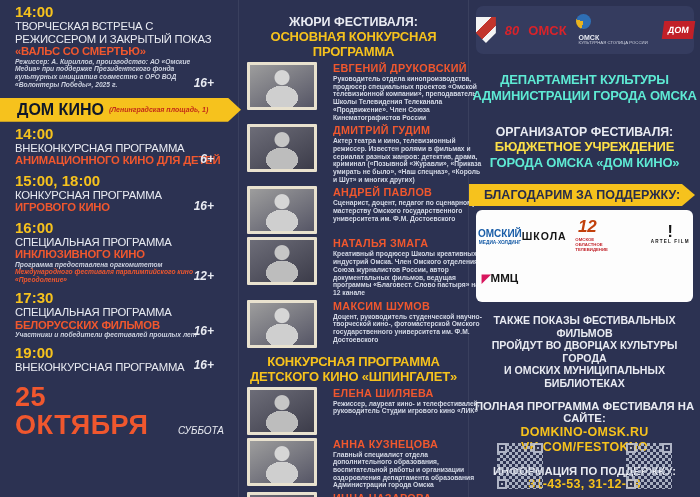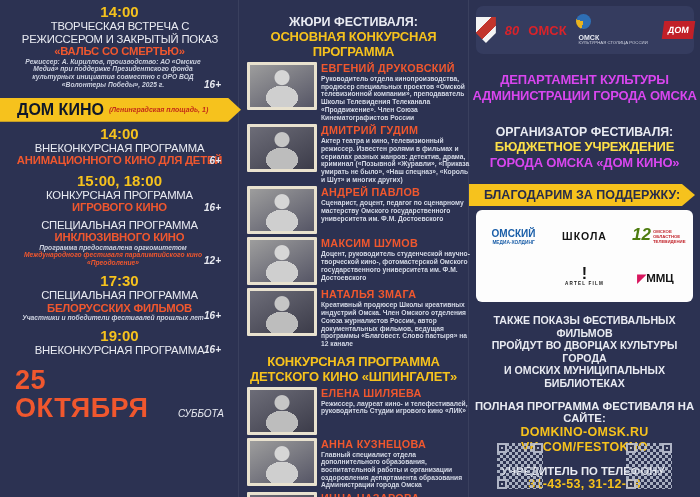--- a/index.html
+++ b/index.html
@@ -13,69 +13,69 @@
 
   
   .banner{background:#f6c21d;color:#272c4a;font-weight:800;display:flex;align-items:center;
           clip-path:polygon(0 0,calc(100% - 13px) 0,100% 50%,calc(100% - 13px) 100%,0 100%);}
   .banner-top{width:229px;height:23px;font-size:13px;letter-spacing:.2px;padding-left:17px;margin:18px 0 4px 0;}
   .banner-venue{width:224px;height:24px;padding-left:17px;}
   .venue-name{font-size:16px;font-weight:800;color:#0f172a;}
   .venue-addr{font-size:7px;font-weight:700;font-style:italic;color:#c42c18;margin-left:5px;padding-right:16px;white-space:nowrap;}
 
   
-  .event{position:relative;padding:3px 14px 2px 15px;text-align:center;}
+  .event{position:relative;padding:3px 14px 2px 15px;}
   .time{color:#f6c21d;font-weight:800;font-size:15px;line-height:17px;}
   .pw{color:#e9ebf2;font-size:11.3px;line-height:12.5px;letter-spacing:-.2px;}
   .po{color:#f0572e;font-weight:800;font-size:11.3px;line-height:12.5px;letter-spacing:-.2px;}
   .note{font-size:6.7px;line-height:7.8px;font-style:italic;font-weight:700;color:#cdd2e0;width:196px;}
   .note .no{color:#f0572e;}
-  .age{position:absolute;right:17px;bottom:3px;color:#e9ebf2;font-weight:800;font-style:italic;font-size:10px;}
+  .age{position:absolute;right:24px;bottom:3px;color:#e9ebf2;font-weight:800;font-style:italic;font-size:12px;}
   .date-row{display:flex;align-items:flex-end;padding:8px 14px 6px 15px;}
   .date-big{color:#f0572e;font-weight:800;font-size:27px;line-height:28px;letter-spacing:.5px;}
   .weekday{margin-left:auto;color:#e9ebf2;font-style:italic;font-size:10px;padding-bottom:3px;}
 
   
   .jury-title{color:#e9ebf2;font-size:12.5px;font-weight:700;text-align:center;margin-top:15px;line-height:14px;}
   .jury-sub{color:#f6c21d;font-size:13px;font-weight:800;text-align:center;line-height:15px;letter-spacing:-.2px;}
   .jury-row{display:flex;align-items:flex-start;margin:3px 4px 0 8px;min-height:48px;}
   .photo{flex:0 0 64px;height:42px;border:3px solid #e9e2cf;border-radius:1px;
          background:radial-gradient(circle at 50% 30%,#d6d6d6 0 7px,transparent 8px),
                     radial-gradient(ellipse 16px 12px at 50% 78%,#cfcfcf 0 100%,transparent 101%),
                     linear-gradient(150deg,#9d9d9d,#565666);}
   .photo.alt{background:radial-gradient(circle at 50% 30%,#c6c6c6 0 7px,transparent 8px),
                     radial-gradient(ellipse 16px 12px at 50% 78%,#bdbdbd 0 100%,transparent 101%),
                     linear-gradient(150deg,#6d6d78,#3c3c4a);}
-  .jury-text{padding-left:4px;}
+  .jury-text{padding-left:16px;}
   .jury-name{color:#f0572e;font-weight:800;font-size:10.8px;line-height:12px;letter-spacing:.3px;}
   .jury-bio{color:#d4d9e6;font-size:6.7px;line-height:7.7px;font-weight:600;margin-top:1px;width:150px;}
 
   
   .logo-strip{margin:6px 6px 0 7px;height:48px;background:#353c5f;border-radius:7px;
               display:flex;align-items:center;justify-content:flex-end;gap:9px;}
   .crest{width:22px;height:26px;background:linear-gradient(135deg,#f4f4f4 34%,#c2352c 34% 62%,#f4f4f4 62%);
          clip-path:polygon(0 0,100% 0,100% 62%,50% 100%,0 62%);}
   .logo-red{color:#d8232a;font-weight:800;font-style:italic;font-size:13px;line-height:13px;text-align:center;}
   .cap-circle{width:15px;height:15px;border-radius:50%;background:conic-gradient(#2e6fb5 0 55%,#e8b31f 55% 80%,#2e6fb5 80%);display:inline-block;vertical-align:middle;}
   .cap-txt{display:inline-block;vertical-align:middle;margin-left:3px;color:#e9ebf2;font-weight:800;font-size:7px;line-height:7px;text-align:left;}
   .cap-txt .tiny{display:block;font-weight:400;font-size:4.3px;line-height:4.6px;color:#cfd3e0;}
   .domkino-logo{background:#c22028;color:#fff;font-weight:800;font-size:9px;width:34px;height:18px;
                 display:flex;align-items:center;justify-content:center;transform:skewX(-8deg);}
   .sec{text-align:center;}
   .lbl-white{color:#e9ebf2;font-weight:700;font-size:12.3px;line-height:14px;}
-  .lbl-yellow{color:#d946ef;font-weight:800;font-size:13px;line-height:15.5px;letter-spacing:-.2px;}
+  .lbl-yellow{color:#5eead4;font-weight:800;font-size:13px;line-height:15.5px;letter-spacing:-.2px;}
   .lbl-orange{color:#fde047;font-weight:800;font-size:13px;line-height:15.5px;letter-spacing:-.2px;}
   .thanks{width:226px;height:22px;font-size:12.5px;justify-content:center;padding-left:0;margin:14px 0 0 0;}
   .sponsor-panel{margin:4px 7px 0 7px;height:84px;background:#fdfdfd;border-radius:6px;
-                 display:grid;grid-template-columns:1fr 1fr 1fr;grid-template-rows:1fr 1fr;align-items:center;justify-items:center;padding:4px 2px;}
+                 display:grid;grid-template-columns:1fr 1fr 1fr 1fr 1fr;grid-template-rows:1fr 1fr;align-items:center;justify-items:center;padding:4px 2px;}
   .sp{text-align:center;line-height:1;}
   .sp .big-blue{color:#1a5ea8;font-weight:800;font-size:10px;}
   .sp .sub-blue{color:#1a5ea8;font-weight:700;font-size:4.8px;display:block;margin-top:1px;}
   .sp .black{color:#141414;font-weight:800;font-size:10.5px;letter-spacing:1px;}
-  .sp .twelve{color:#4d7c0f;font-weight:800;font-style:italic;font-size:17px;}
+  .sp .twelve{color:#c2410c;font-weight:800;font-style:italic;font-size:17px;}
   .sp .sub-red{color:#c2252c;font-weight:700;font-size:4.3px;display:inline-block;text-align:left;margin-left:2px;vertical-align:middle;width:26px;line-height:5px;}
   .cube{width:20px;height:20px;transform:rotate(45deg);background:conic-gradient(#111 0 25%,#f2c21c 25% 50%,#111 50% 75%,#f2c21c 75%);}
   .sp .bang{color:#141414;font-weight:800;font-size:16px;line-height:14px;display:block;}
   .sp .sub-black{color:#141414;font-weight:700;font-size:4.6px;letter-spacing:1.2px;display:block;margin-top:1px;}
   .sp .mmc{color:#141414;font-weight:800;font-size:11.5px;}
   .sp .mmc-mark{color:#d8175e;font-weight:800;font-size:11.5px;}
   .small-bold-white{color:#e9ebf2;font-weight:700;font-size:10.6px;line-height:12.6px;text-align:center;}
   .url{color:#f6c21d;font-weight:800;font-size:12.5px;line-height:15px;text-align:center;letter-spacing:.3px;}
   .qr-row{position:absolute;bottom:8px;left:0;right:0;display:flex;justify-content:space-between;padding:0 28px;}
   .qr{position:relative;width:46px;height:46px;opacity:.88;
@@ -112,20 +112,21 @@
       <div class="po">АНИМАЦИОННОГО КИНО ДЛЯ ДЕТЕЙ</div>
       <div class="age">6+</div>
     </div>
     <div class="event">
       <div class="time">15:00, 18:00</div>
       <div class="pw">КОНКУРСНАЯ ПРОГРАММА</div>
       <div class="po">ИГРОВОГО КИНО</div>
       <div class="age">16+</div>
     </div>
     <div class="event">
+      <div class="time">16:00</div>
       <div class="pw">СПЕЦИАЛЬНАЯ ПРОГРАММА</div>
       <div class="po">ИНКЛЮЗИВНОГО КИНО</div>
       <div class="note"><span>Программа предоставлена оргкомитетом</span><br>
         <span class="no">Международного фестиваля паралимпийского кино «Преодоление»</span></div>
       <div class="age">12+</div>
     </div>
     <div class="event">
       <div class="time">17:30</div>
       <div class="pw">СПЕЦИАЛЬНАЯ ПРОГРАММА</div>
       <div class="po">БЕЛОРУССКИХ ФИЛЬМОВ</div>
@@ -164,31 +165,31 @@
         </div>
     </div>
     <div class="jury-row">
       <div class="photo"></div>
       <div class="jury-text">
           <div class="jury-name">АНДРЕЙ ПАВЛОВ</div>
       <div class="jury-bio">Сценарист, доцент, педагог по сценарному мастерству Омского государственного университета им. Ф.М. Достоевского</div>
         </div>
     </div>
     <div class="jury-row">
+      <div class="photo alt"></div>
+      <div class="jury-text">
+          <div class="jury-name">НАТАЛЬЯ ЗМАГА</div>
+      <div class="jury-bio">Креативный продюсер Школы креативных индустрий Омска. Член Омского отделения Союза журналистов России, автор документальных фильмов, ведущая программы «Благовест. Слово пастыря» на 12 канале</div>
+        </div>
+    </div>
+    <div class="jury-row">
       <div class="photo"></div>
       <div class="jury-text">
           <div class="jury-name">МАКСИМ ШУМОВ</div>
       <div class="jury-bio">Доцент, руководитель студенческой научно-творческой кино-, фотомастерской Омского государственного университета им. Ф.М. Достоевского</div>
-        </div>
-    </div>
-    <div class="jury-row">
-      <div class="photo alt"></div>
-      <div class="jury-text">
-          <div class="jury-name">НАТАЛЬЯ ЗМАГА</div>
-      <div class="jury-bio">Креативный продюсер Школы креативных индустрий Омска. Член Омского отделения Союза журналистов России, автор документальных фильмов, ведущая программы «Благовест. Слово пастыря» на 12 канале</div>
         </div>
     </div>
 
     <div class="jury-sub" style="margin-top:6px;">КОНКУРСНАЯ ПРОГРАММА</div>
     <div class="jury-sub">ДЕТСКОГО КИНО «ШПИНГАЛЕТ»</div>
 
     <div class="jury-row">
       <div class="photo alt"></div>
       <div class="jury-text">
           <div class="jury-name">ЕЛЕНА ШИЛЯЕВА</div>
@@ -261,21 +262,21 @@
       <div class="small-bold-white">И ОМСКИХ МУНИЦИПАЛЬНЫХ БИБЛИОТЕКАХ</div>
     </div>
 
     <div class="sec" style="margin-top:10px;">
       <div class="small-bold-white" style="font-size:11.3px;">ПОЛНАЯ ПРОГРАММА ФЕСТИВАЛЯ НА САЙТЕ:</div>
       <div class="url">DOMKINO-OMSK.RU</div>
       <div class="url">VK.COM/FESTOKNO</div>
     </div>
 
     <div class="sec" style="margin-top:10px;">
-      <div class="small-bold-white" style="font-size:11.3px;">УЧРЕДИТЕЛЬ ПО ТЕЛЕФОНУ:</div>
+      <div class="small-bold-white" style="font-size:11.3px;">ИНФОРМАЦИЯ ПО ПОДДЕРЖКУ:</div>
       <div class="url">31-43-53, 31-12-38</div>
     </div>
 
     <div class="qr-row">
       <div class="qr">
           <i class="tl"></i>
           <i class="tr"></i>
           <i class="bl"></i>
         </div>
       <div class="qr">

